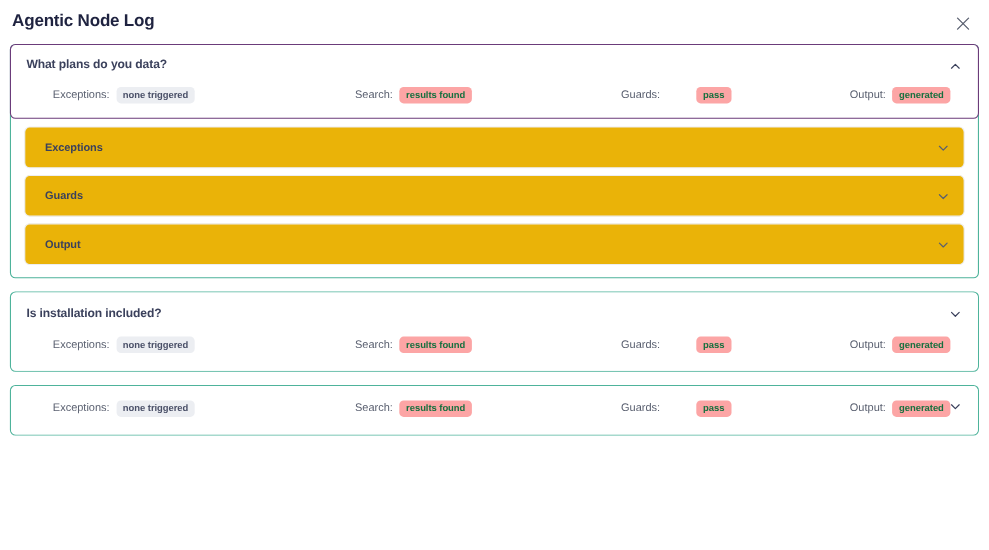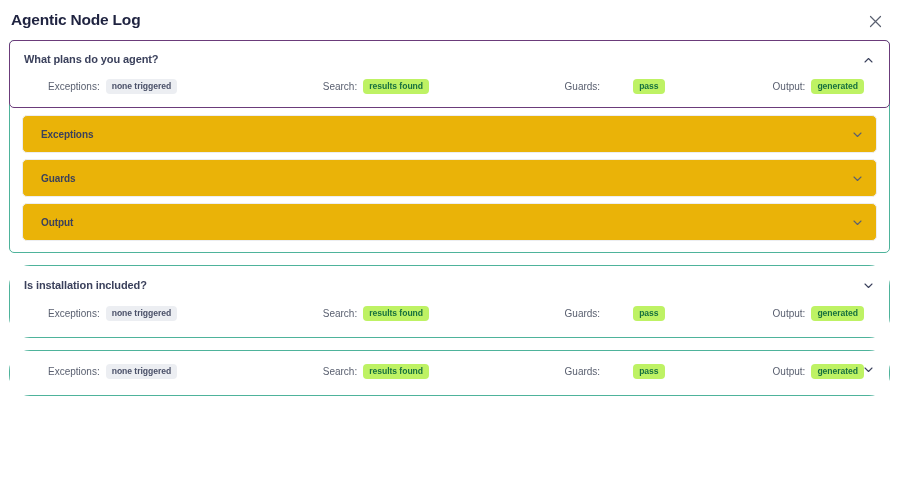--- a/index.html
+++ b/index.html
@@ -61,21 +61,20 @@
   .node-card {
     box-sizing: border-box;
     border: 1.2px solid #4eb39b;
     border-radius: 5px;
     background: #ffffff;
     margin-top: 12px;
     padding: 0;
   }
   .node-card.collapsed {
     padding: 0;
-    border-radius: 21px;
   }
 
   
   .summary-block {
     box-sizing: border-box;
     border: 1.6px solid #6b3b7a;
     border-radius: 5px;
     background: #ffffff;
     margin: -1px;
     padding: 12px 14px 13px 14px;
@@ -140,21 +139,21 @@
     border-radius: 4px;
     padding: 3px 6px 3.5px 6px;
     line-height: 1;
     letter-spacing: -0.05px;
   }
   .badge.neutral {
     background: #eceef2;
     color: #4a5068;
   }
   .badge.good {
-    background: #bef264;
+    background: #fca5a5;
     color: #17703f;
   }
 
   
   .subsections {
     padding: 8px 12px 11px 12px;
   }
   .subsection {
     box-sizing: border-box;
     border: 1px solid #edeef1;
@@ -199,21 +198,21 @@
     <div class="close-btn">
       <svg width="13" height="13" viewBox="0 0 13 13" fill="none" aria-hidden="true">
         <path d="M1.5 1.5 L11.5 11.5 M11.5 1.5 L1.5 11.5" stroke="currentColor" stroke-width="1.2" stroke-linecap="round"></path>
       </svg>
     </div>
   </div>
 
   <div class="node-card">
 
     <div class="summary-block">
-      <div class="q-title">What plans do you agent?</div>
+      <div class="q-title">What plans do you data?</div>
 
       <div class="chev">
         <svg width="11" height="11" viewBox="0 0 11 11" fill="none" aria-hidden="true">
           <path d="M2 7 L5.5 3.5 L9 7" stroke="currentColor" stroke-width="1.1" stroke-linecap="round" stroke-linejoin="round"></path>
         </svg>
       </div>
 
       <div class="status-row">
         <div class="status-cell c1">
           <span class="status-label">Exceptions:</span>

